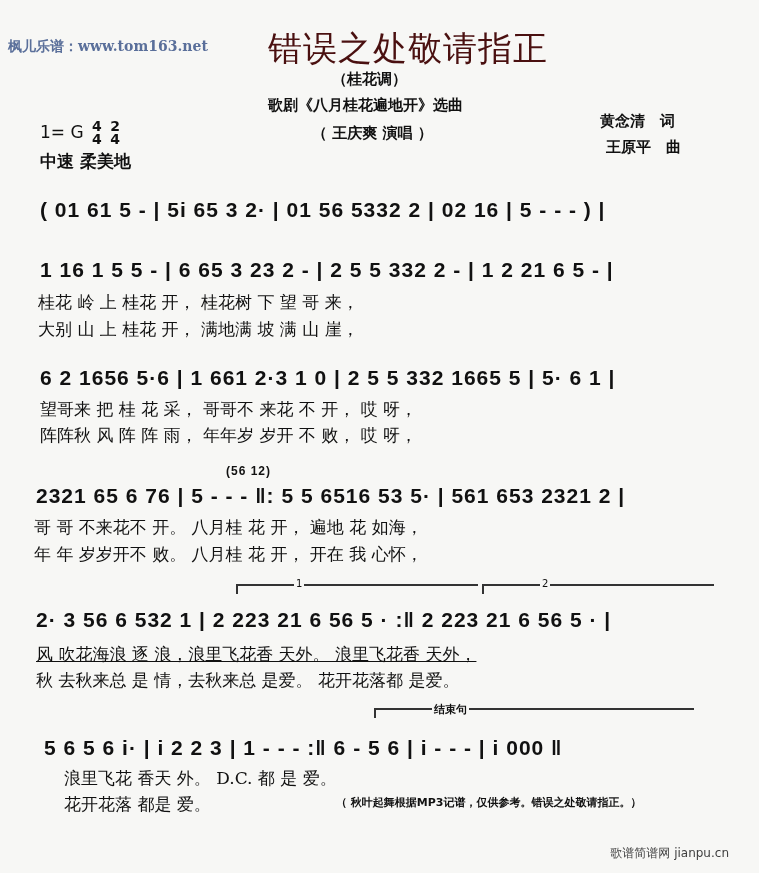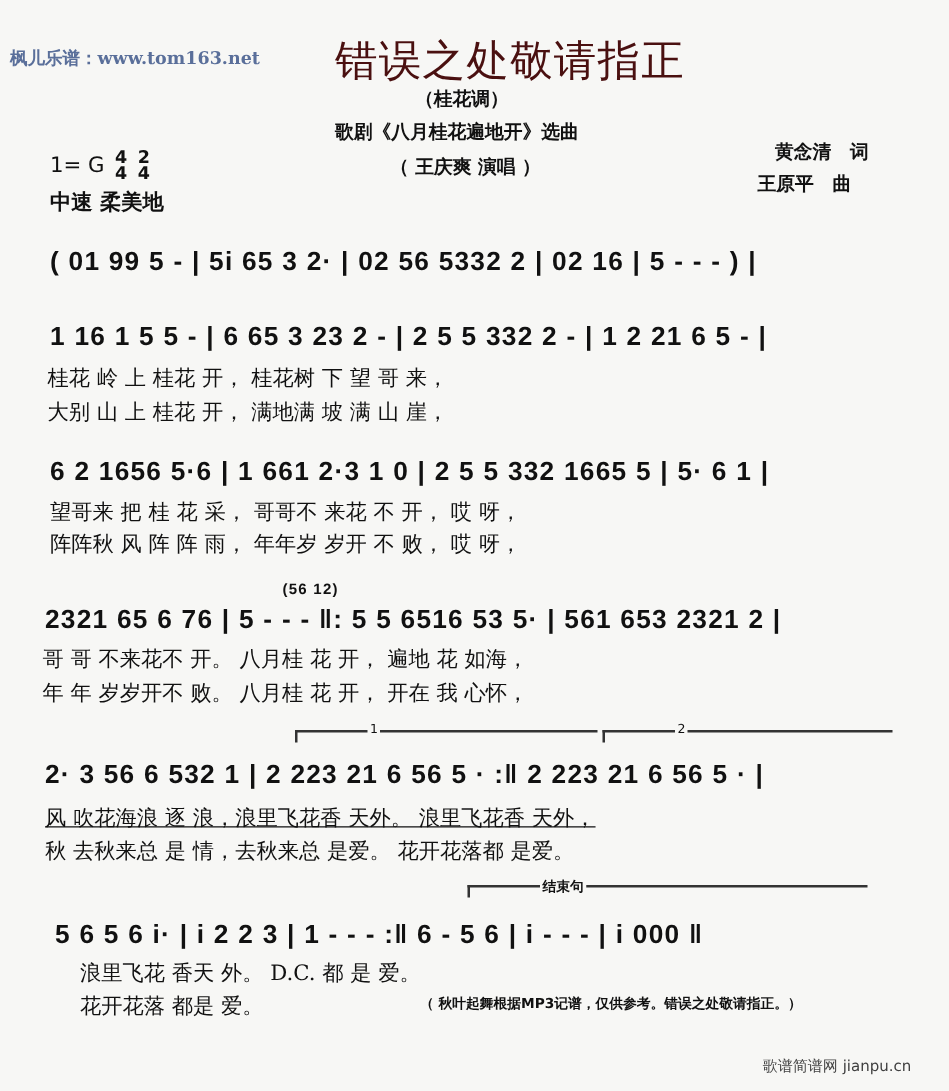--- a/index.html
+++ b/index.html
@@ -23,31 +23,31 @@
 </head>
 <body>
 
 <div class="abs watermark">枫儿乐谱：www.tom163.net</div>
 
 <div class="abs title">错误之处敬请指正</div>
 <div class="abs subtitle" style="left:332px;top:70px;text-align:center;">（桂花调）</div>
 <div class="abs subtitle" style="left:268px;top:96px;">歌剧《八月桂花遍地开》选曲</div>
 <div class="abs subtitle" style="left:312px;top:124px;">（ 王庆爽 演唱 ）</div>
 
-<div class="abs credits" style="left:620px;top:112px;">黄念清　词</div>
+<div class="abs credits" style="left:600px;top:112px;">黄念清　词</div>
 <div class="abs credits" style="left:606px;top:138px;">王原平　曲</div>
 
 <div class="abs key">
   <span>1= G</span>
   <span class="frac"><span>4</span><br><span>4</span></span>
   <span class="frac"><span>2</span><br><span>4</span></span>
 </div>
 <div class="abs tempo">中速 柔美地</div>
 
-<div class="abs notes" style="left:40px;top:198px;">( 01 99 5 - | 5i 65 3 2· | 02 56 5332 2 | 02 16 | 5 - - - ) |</div>
+<div class="abs notes" style="left:40px;top:198px;">( 01 61 5 - | 5i 65 3 2· | 01 56 5332 2 | 02 16 | 5 - - - ) |</div>
 
 <div class="abs notes" style="left:40px;top:258px;">1 16 1 5 5 - | 6 65 3 23 2 - | 2 5 5 332 2 - | 1 2 21 6 5 - |</div>
 <div class="abs lyr" style="left:38px;top:291px;">桂花  岭  上      桂花  开，          桂花树        下    望   哥    来，</div>
 <div class="abs lyr" style="left:38px;top:318px;">大别  山  上      桂花  开，          满地满        坡    满   山    崖，</div>
 
 <div class="abs notes" style="left:40px;top:366px;">6 2 1656 5·6 | 1 661 2·3 1 0 | 2 5 5 332 1665 5 | 5· 6 1 |</div>
 <div class="abs lyr" style="left:40px;top:398px;">望哥来      把       桂  花  采，          哥哥不    来花 不  开，  哎     呀，</div>
 <div class="abs lyr" style="left:40px;top:424px;">阵阵秋      风       阵  阵  雨，          年年岁    岁开 不  败，  哎     呀，</div>
 
 <div class="abs notes note-small" style="left:226px;top:464px;">(56 12)</div>

